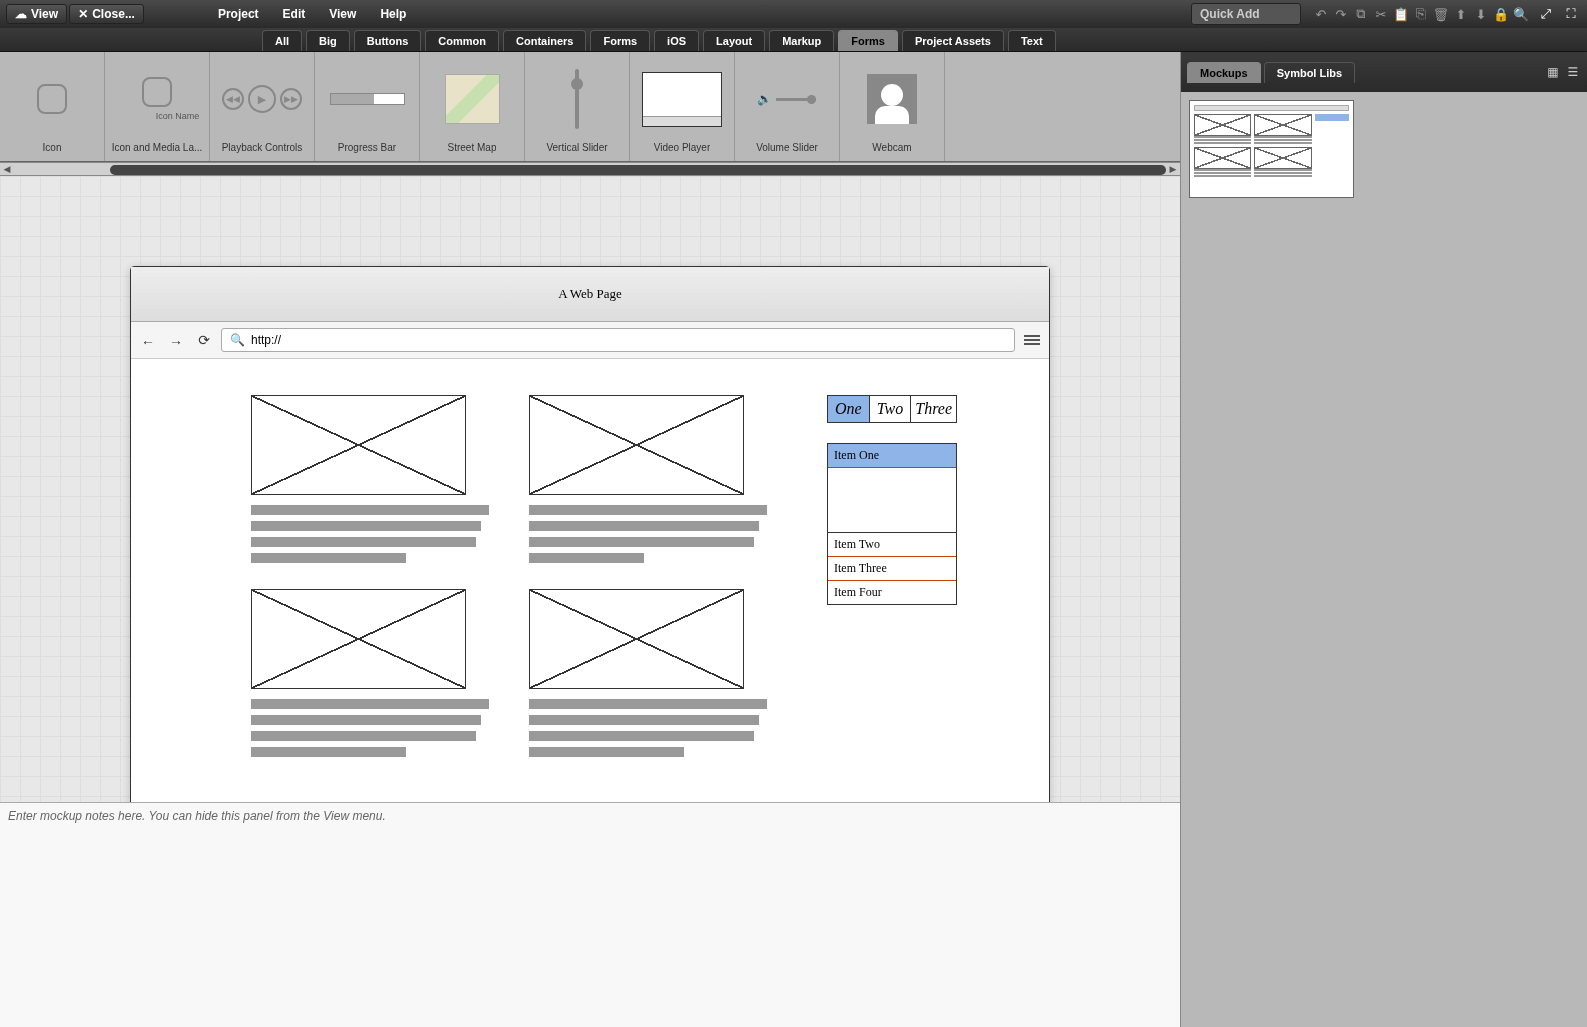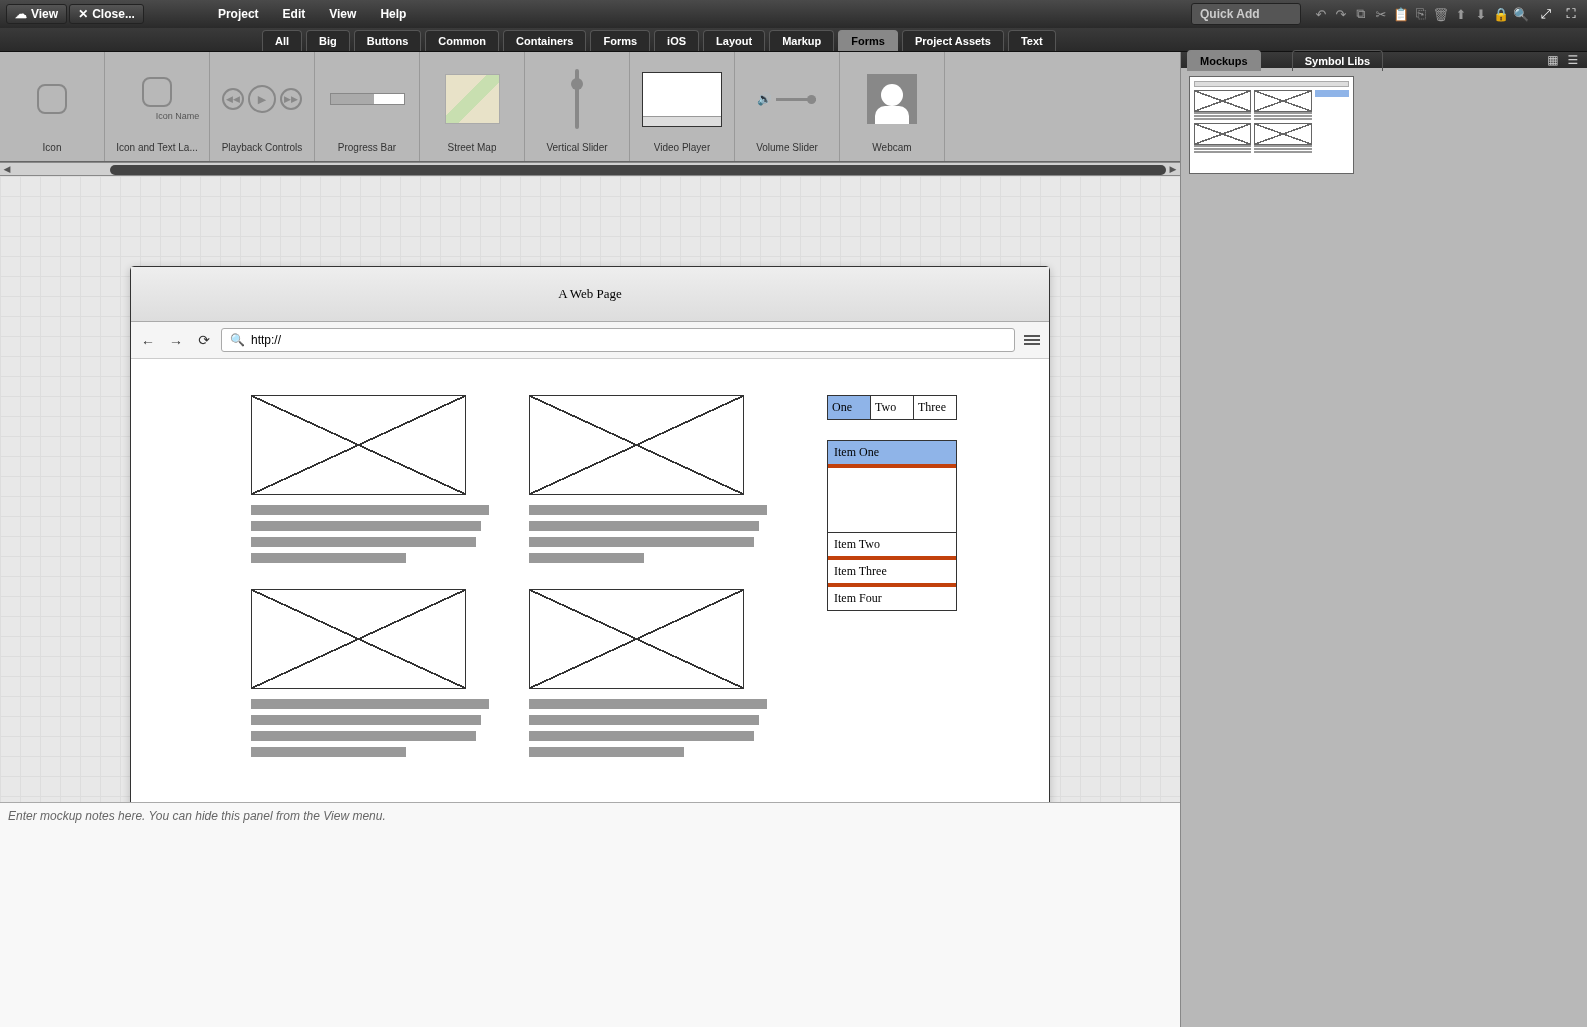--- a/index.html
+++ b/index.html
@@ -50,34 +50,34 @@
 .card .img-placeholder { width:215px; height:100px; border:1px solid #333; position:relative; background:#fff;}
 .card .img-placeholder::before, .card .img-placeholder::after { content:''; position:absolute; inset:0; }
 .card .img-placeholder::before { background:linear-gradient(to bottom right, transparent 49.5%, #333 49.5%, #333 50.5%, transparent 50.5%);}
 .card .img-placeholder::after  { background:linear-gradient(to bottom left,  transparent 49.5%, #333 49.5%, #333 50.5%, transparent 50.5%);}
 .card .lines { margin-top:10px;}
 .card .lines .line { height:10px; background:#999; margin-bottom:6px;}
 .card .lines .line.w100{width:238px;} .card .lines .line.w90{width:230px;} .card .lines .line.w80{width:225px;} .card .lines .line.w60{width:155px;} .card .lines .line.w50{width:115px;}
 
 .sideblock { width:130px;}
 .tabset { display:flex; border:1px solid #333; margin-bottom:20px;}
-.tabset .tab { flex:1; padding:4px; font-family:'Comic Sans MS', cursive; font-size:12px; border-right:1px solid #333; cursor:pointer;}
+.tabset .tab { flex:1; text-align:center; padding:4px; font-family:'Comic Sans MS', cursive; font-size:16px; border-right:1px solid #333; cursor:pointer;font-style:italic;}
 .tabset .tab:last-child{border-right:none;}
 .tabset .tab.active{background:#8fb4e8;}
 .accordion { border:1px solid #333; width:130px;}
-.accordion .ac-item { border-bottom:4px solid #c2410c; padding:4px 6px; font-family:'Comic Sans MS', cursive; font-size:12px; cursor:pointer;}
+.accordion .ac-item { border-bottom:1px solid #c2410c; padding:4px 6px; font-family:'Comic Sans MS', cursive; font-size:12px; cursor:pointer;}
 .accordion .ac-item:last-child{border-bottom:none;}
 .accordion .ac-item.active{background:#8fb4e8;}
 .accordion .ac-body { height:65px; border-bottom:1px solid #333; background:#fff;}
 
 
 .notes { background:#f8f8f8; border-top:1px solid #aaa; height:225px; padding:6px 8px; font-style:italic; color:#666; font-size:12px;}
 
 
-.rp-tabs { background:linear-gradient(#3a3a3a,#2a2a2a); height:16px; display:flex; align-items:center; padding:0 6px;gap:28px;}
+.rp-tabs { background:linear-gradient(#3a3a3a,#2a2a2a); height:40px; display:flex; align-items:center; padding:0 6px;}
 .rp-tab { color:#fff; font-size:11px; padding:4px 12px; cursor:pointer; font-weight:bold; border-radius:4px 4px 0 0; border:1px solid #555; border-bottom:none; margin-right:3px;}
 .rp-tab.active{background:#888; color:#000; border-color:#888;}
 .rp-icons { margin-left:auto; display:flex; gap:4px;}
 .rp-icons .ic{width:16px;height:16px;display:flex;align-items:center;justify-content:center;color:#ccc;cursor:pointer;font-size:12px;}
 .thumb-box { padding:8px; }
 .mockup-thumb { background:#fff; border:1px solid #666; width:165px; height:98px; padding:4px; cursor:pointer;}
 .mockup-thumb .mt-title{height:6px;background:#ddd;margin-bottom:3px;border:1px solid #aaa;}
 .mockup-thumb .mt-body{display:grid;grid-template-columns:1fr 1fr 0.6fr;gap:3px;}
 .mockup-thumb .mt-img{height:22px;border:1px solid #666;position:relative;}
 .mockup-thumb .mt-img::before,.mockup-thumb .mt-img::after{content:'';position:absolute;inset:0;}
@@ -177,21 +177,21 @@
           </div>
           <div class="label">Icon</div>
         </div>
       <div class="widget">
           <div class="preview">
             <div class="wp-icontext">
               <div class="wp-iconbox"></div>
               <div class="lbl">Icon Name</div>
             </div>
           </div>
-          <div class="label">Icon and Text La...</div>
+          <div class="label">Icon and Media La...</div>
         </div>
       <div class="widget">
           <div class="preview">
             <div class="wp-playback">
               <span>◀◀</span>
               <span class="big">▶</span>
               <span>▶▶</span>
             </div>
           </div>
           <div class="label">Playback Controls</div>

